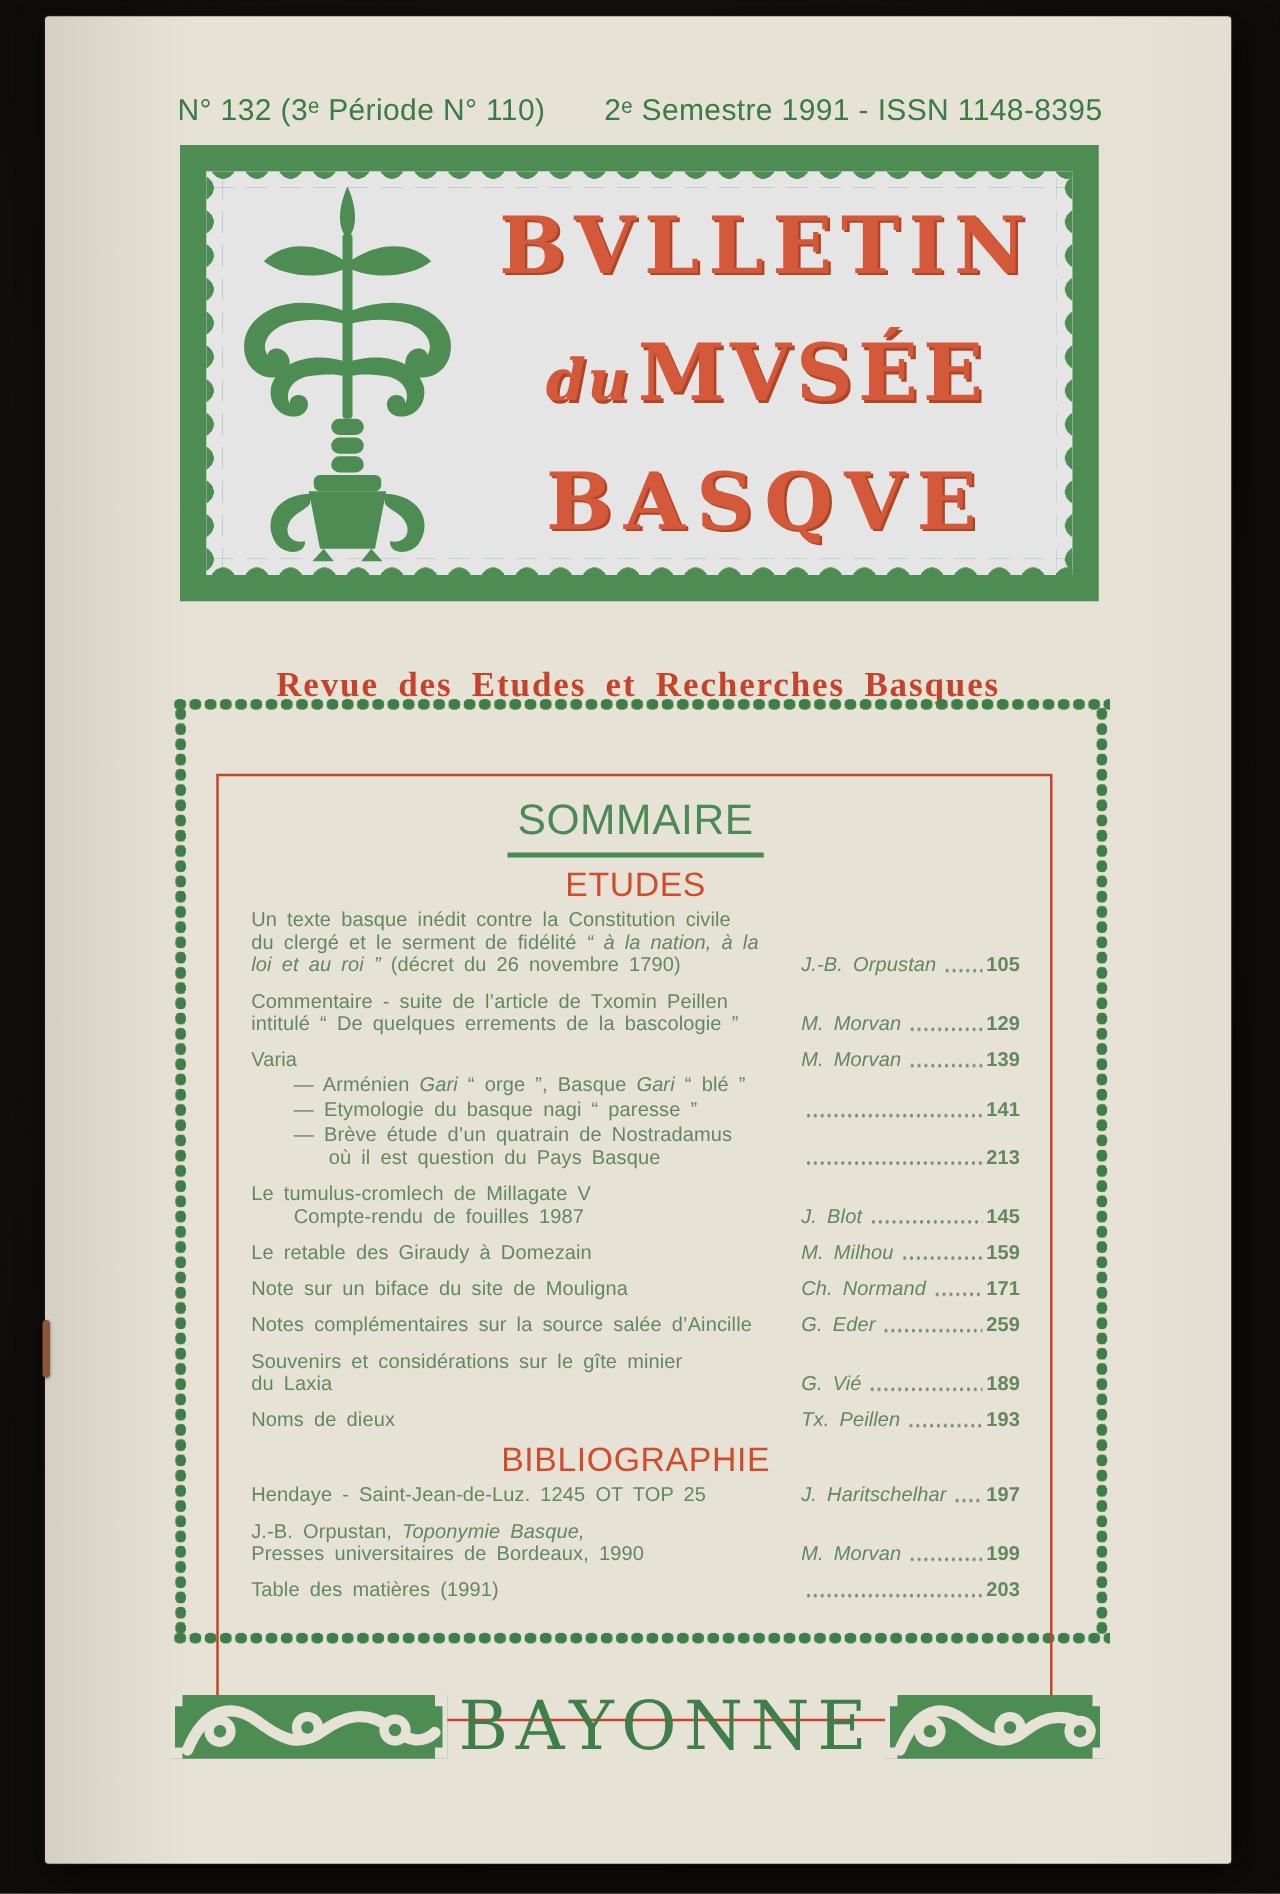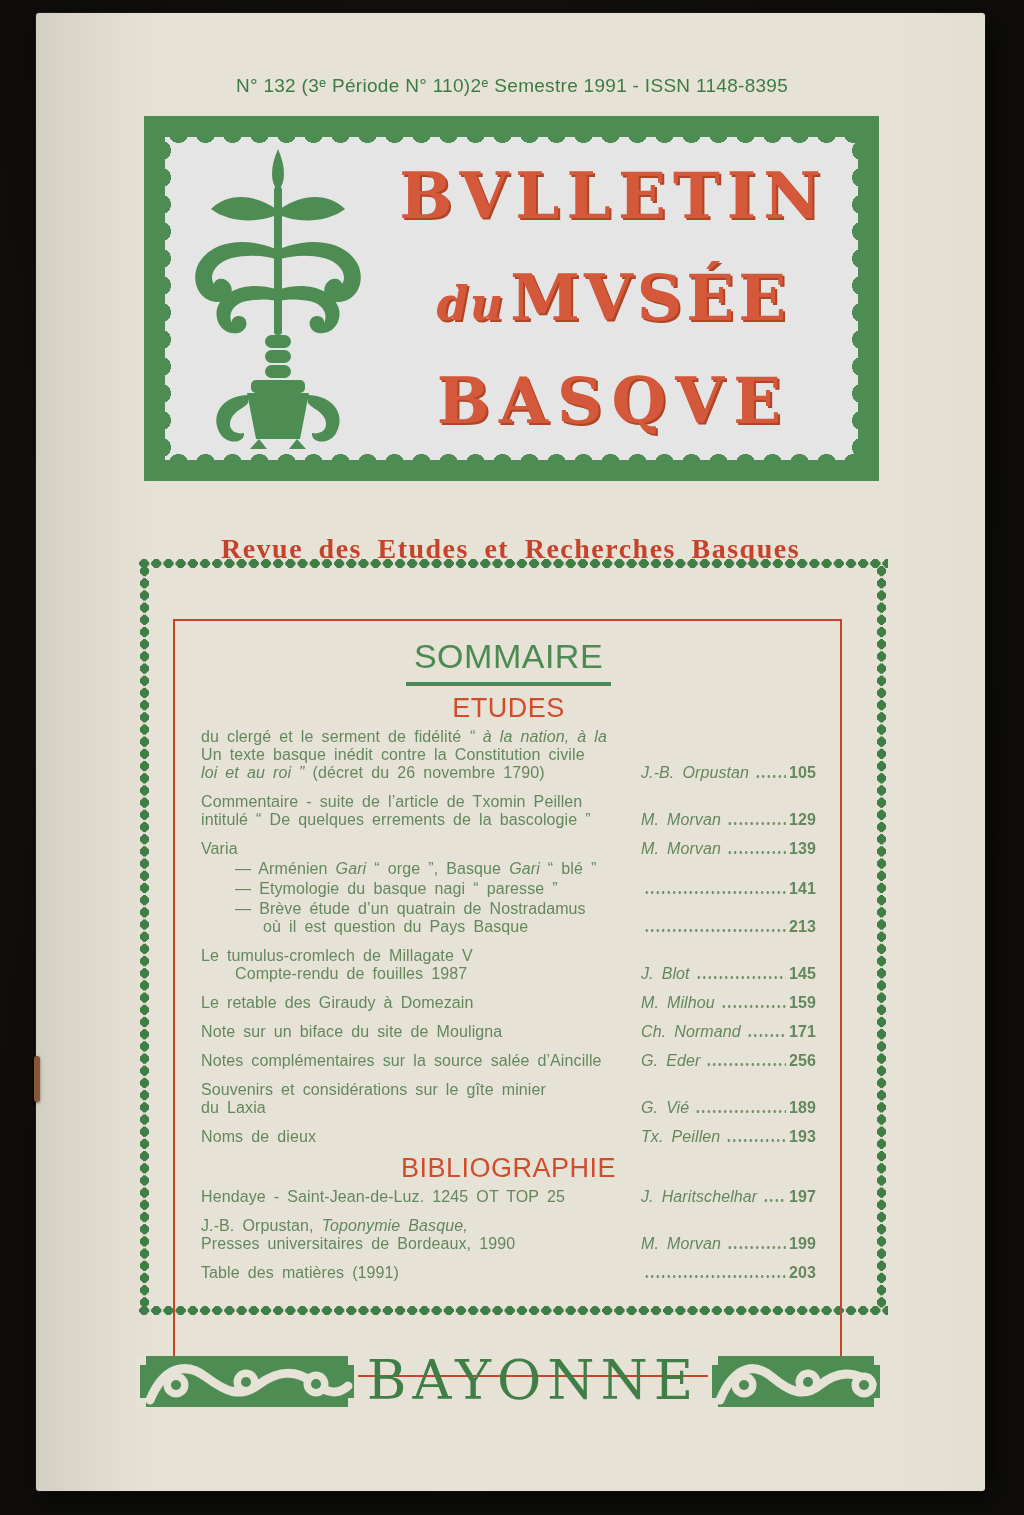--- a/index.html
+++ b/index.html
@@ -12,22 +12,22 @@
     position:absolute; left:36px; top:13px; width:949px; height:1478px;
     background:linear-gradient(90deg,#d3cfc2 0px,#ded9cc 55px,#e6e2d5 120px,#e6e2d5 88%,#e2ded1 100%);
     border-radius:3px;
     box-shadow:6px 8px 26px rgba(0,0,0,.6), 0 0 0 1px rgba(255,255,255,.06);
   }
   .staple { position:absolute; left:-2px; top:1043px; width:6px; height:46px;
     background:#8a5638; border-radius:3px; box-shadow:0 1px 3px rgba(0,0,0,.45); }
 
   
   .issue-row { position:absolute; top:62px; left:106px; width:740px;
-    display:flex; justify-content:center;
-    color:#3b7c44; font-size:19px; letter-spacing:.3px; }
+    display:flex; justify-content:space-between;
+    color:#3b7c44; font-size:24px; letter-spacing:.3px; }
 
   
   .stamp { position:absolute; left:108px; top:103px; width:735px; height:365px; background:#4d8c53; }
   .stamp-inner { position:absolute; inset:21px; background:#e5e5e5; }
   .sc { position:absolute; background-repeat:repeat-x; }
   .sc-t { top:0; left:0; right:0; height:13px;
     background-image:radial-gradient(circle 10px at 50% -4px, #4d8c53 99%, rgba(0,0,0,0) 100%);
     background-size:27px 13px; }
   .sc-b { bottom:0; left:0; right:0; height:13px;
     background-image:radial-gradient(circle 10px at 50% 17px, #4d8c53 99%, rgba(0,0,0,0) 100%);
@@ -158,22 +158,22 @@
     <div class="bf bf-r"></div>
   </div>
 
   <div class="red-box">
     <div class="sommaire-h">
       <span>SOMMAIRE</span>
     </div>
     <div class="toc" id="toc">
         <div class="section-h">ETUDES</div>
         <div class="toc-entry">
+          <div class="tline"><span>Un texte basque inédit contre la Constitution civile</span></div>
           <div class="tline"><span>du clergé et le serment de fidélité </span><span class="it">“ à la nation, à la</span></div>
-          <div class="tline"><span>Un texte basque inédit contre la Constitution civile</span></div>
           <div class="lrow">
             <div class="lt">
               <span class="txt"><span class="it">loi et au roi ” </span><span>(décret du 26 novembre 1790)</span></span>
               <span class="dots"></span>
             </div>
             <div class="la">
               <span class="aname">J.-B. Orpustan</span>
               <span class="dots"></span>
             </div>
             <div class="lp">105</div>
@@ -275,21 +275,21 @@
         </div>
         <div class="toc-entry">
           <div class="lrow">
             <div class="lt">
               <span class="txt"><span>Notes complémentaires sur la source salée d’Aincille</span></span>
             </div>
             <div class="la">
               <span class="aname">G. Eder</span>
               <span class="dots"></span>
             </div>
-            <div class="lp">256</div>
+            <div class="lp">259</div>
           </div>
         </div>
         <div class="toc-entry">
           <div class="tline"><span>Souvenirs et considérations sur le gîte minier</span></div>
           <div class="lrow">
             <div class="lt">
               <span class="txt"><span>du Laxia</span></span>
               <span class="dots"></span>
             </div>
             <div class="la">

